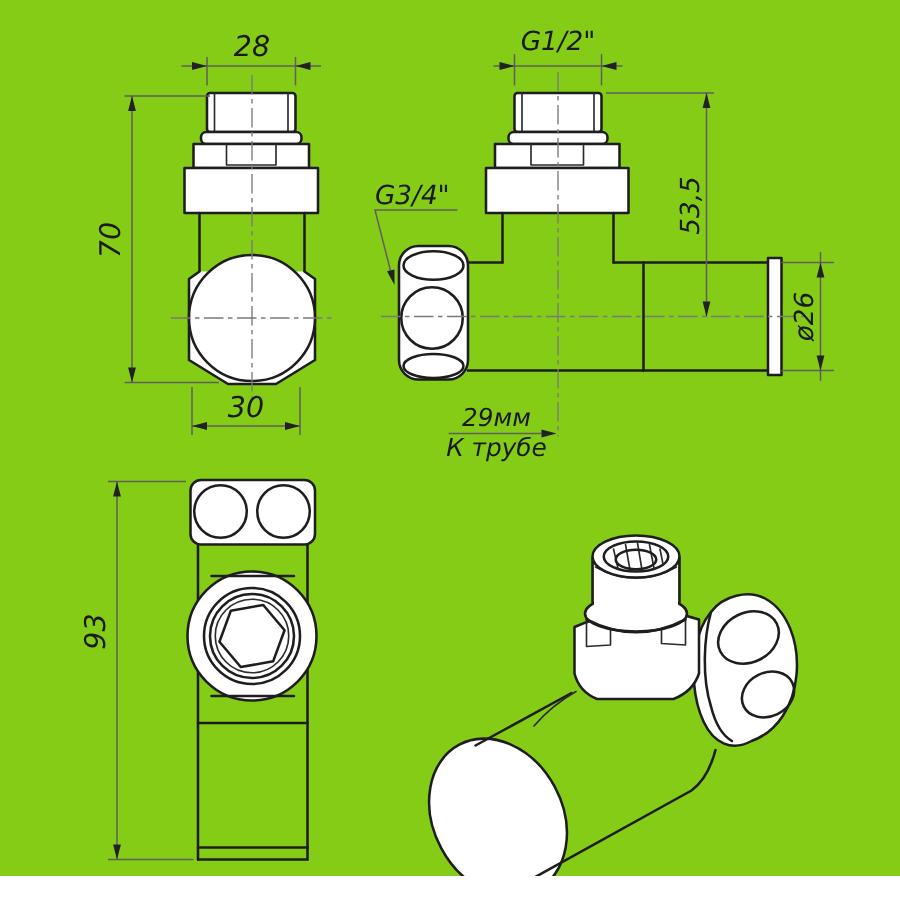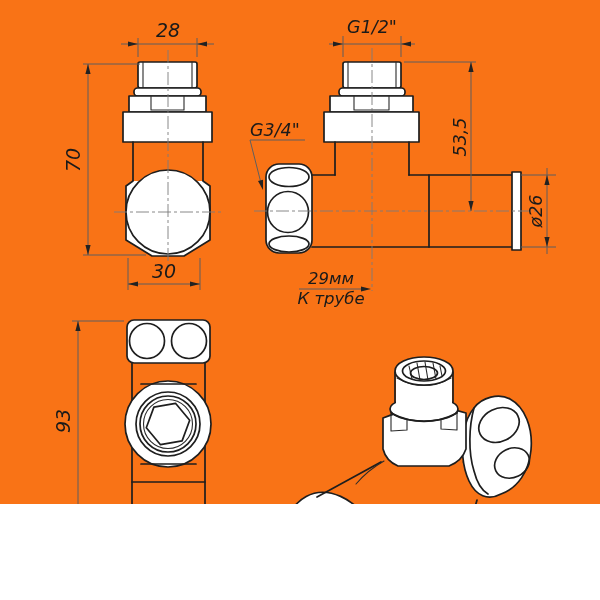--- a/index.html
+++ b/index.html
@@ -1,16 +1,16 @@
 <!DOCTYPE html>
 <html><head>
 <meta charset="utf-8">
 <style>
   html,body { margin:0; padding:0; background:#ffffff; }
-  .canvas { width:600px; height:504px; background:#f97316; position:relative; overflow:hidden; }
+  .canvas { width:600px; height:584px; background:#84cc16; position:relative; overflow:hidden; }
   svg { display:block; }
   text {
     font-family:"DejaVu Sans", sans-serif;
     font-style:italic;
     fill:#1a1a1a;
   }
   .t-dim  { font-size:19px; }
   .t-lab  { font-size:17.5px; }
   .t-note { font-size:16.5px; }
   .ol  { fill:none;   stroke:#1e1e1e; stroke-width:1.7; stroke-linejoin:round; stroke-linecap:round; }

